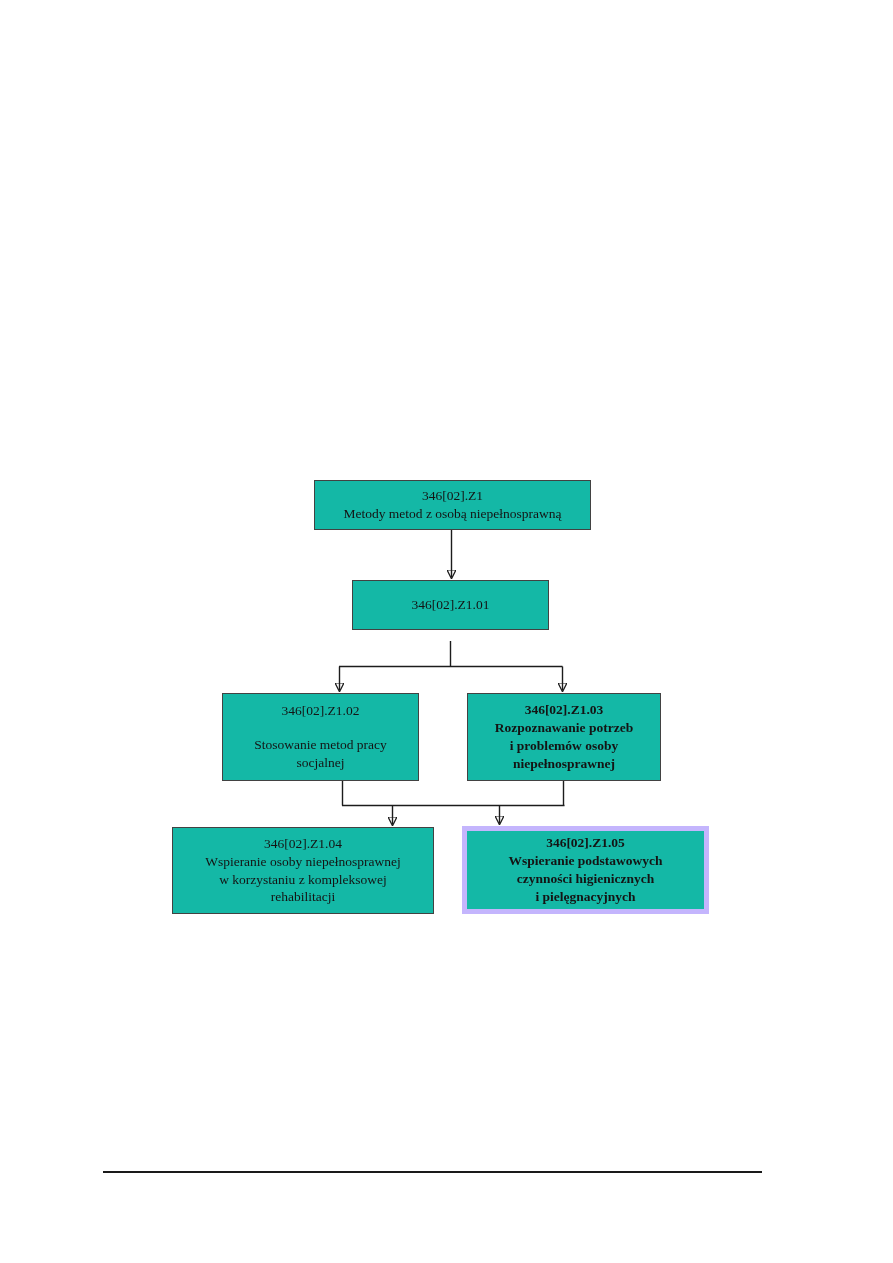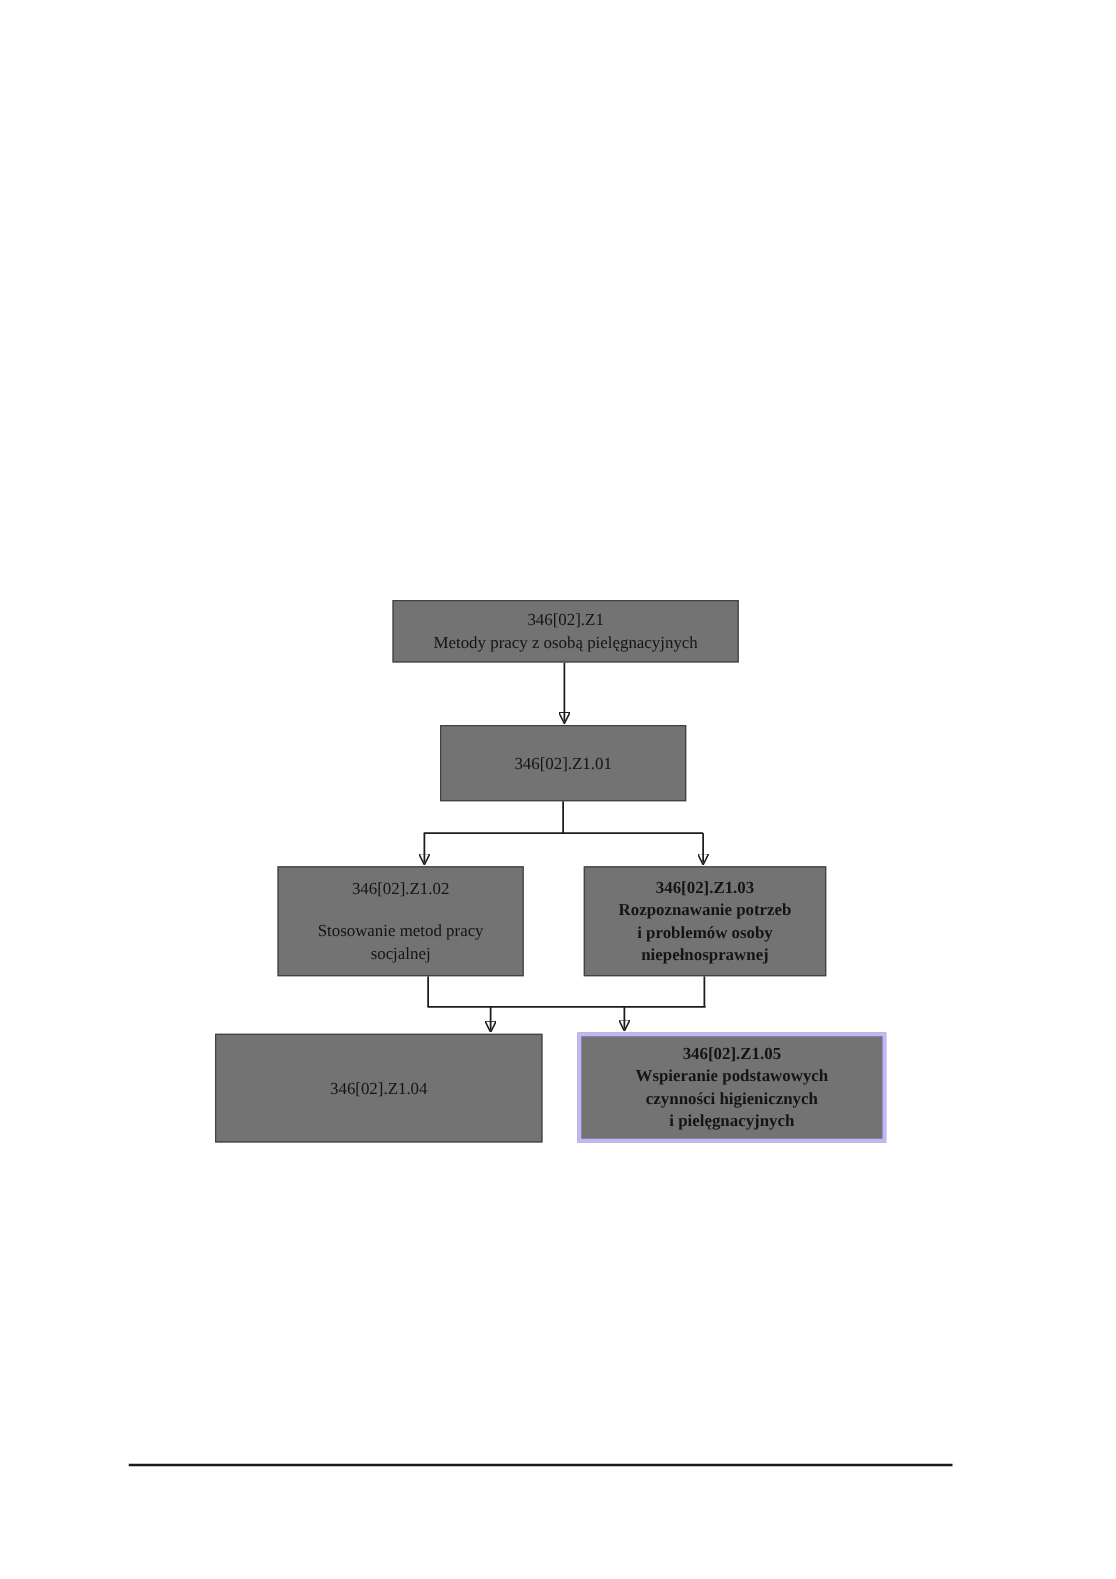--- a/index.html
+++ b/index.html
@@ -19,40 +19,40 @@
   }
   .edges line, .edges path {
     stroke: #1c1c1c;
     stroke-width: 1.4;
     fill: none;
   }
   .node {
     position: absolute;
     box-sizing: border-box;
     border: 1.5px solid #424242;
-    background: #737373;
+    background: #14b8a6;
     display: flex;
     flex-direction: column;
     justify-content: center;
     align-items: center;
     text-align: center;
     font-size: 13.5px;
     line-height: 1.32;
     color: #141414;
     padding: 1px 4px;
   }
   .node .label { white-space: pre-line; }
   .n-z1   { left: 314px; top: 480px; width: 277px; height: 50px; }
-  .n-z101 { left: 352px; top: 580px; width: 197px; height: 61px; }
+  .n-z101 { left: 352px; top: 580px; width: 197px; height: 50px; }
   .n-z102 { left: 222px; top: 693px; width: 197px; height: 88px; gap: 16px; }
   .n-z103 { left: 467px; top: 693px; width: 194px; height: 88px; font-weight: bold; }
   .n-z104 { left: 172px; top: 827px; width: 262px; height: 87px; }
   .n-z105 {
     left: 462px; top: 826px; width: 247px; height: 88px;
-    border: 3px solid #c4b5fd;
+    border: 5px solid #c4b5fd;
     font-weight: bold;
   }
   .footer-rule {
     position: absolute;
     left: 103px; top: 1171px;
     width: 659px; height: 2px;
     background: #1a1a1a;
   }
 </style>
 </head>
@@ -83,21 +83,21 @@
 
     <line x1="342" y1="805.5" x2="564.5" y2="805.5"></line>
 
     <line x1="392.5" y1="805.5" x2="392.5" y2="824" marker-end="url(#arw)"></line>
 
     <line x1="499.5" y1="805.5" x2="499.5" y2="823" marker-end="url(#arw)"></line>
   </svg>
 
   <div class="node n-z1">
     <div class="code">346[02].Z1</div>
-    <div class="label">Metody pracy z osobą pielęgnacyjnych</div>
+    <div class="label">Metody metod z osobą niepełnosprawną</div>
   </div>
 
   <div class="node n-z101">
     <div class="code">346[02].Z1.01</div>
   </div>
 
   <div class="node n-z102">
     <div class="code">346[02].Z1.02</div>
     <div class="label">Stosowanie metod pracy
 socjalnej</div>
@@ -105,20 +105,23 @@
 
   <div class="node n-z103">
     <div class="code">346[02].Z1.03</div>
     <div class="label">Rozpoznawanie potrzeb
 i problemów osoby
 niepełnosprawnej</div>
   </div>
 
   <div class="node n-z104">
     <div class="code">346[02].Z1.04</div>
+    <div class="label">Wspieranie osoby niepełnosprawnej
+w korzystaniu z kompleksowej
+rehabilitacji</div>
   </div>
 
   <div class="node n-z105">
     <div class="code">346[02].Z1.05</div>
     <div class="label">Wspieranie podstawowych
 czynności higienicznych
 i pielęgnacyjnych</div>
   </div>
 
   <div class="footer-rule"></div>

